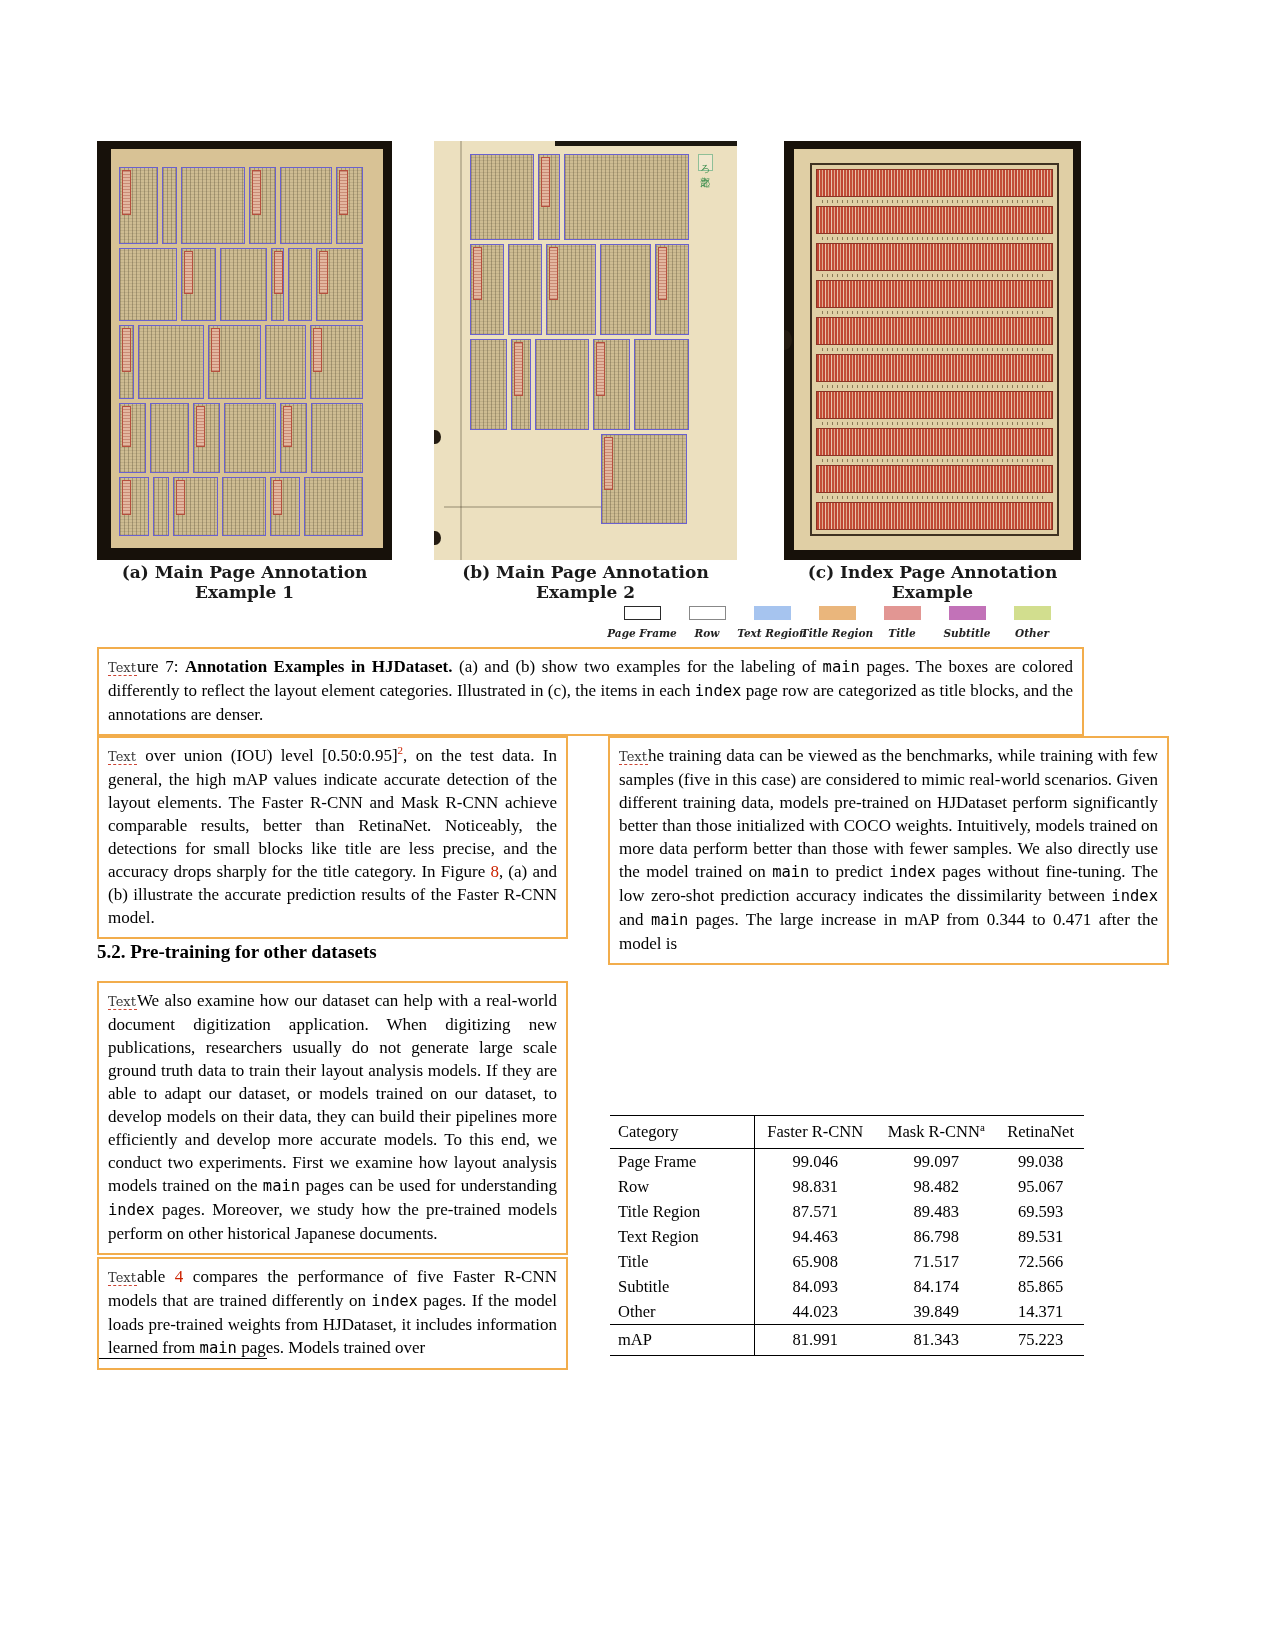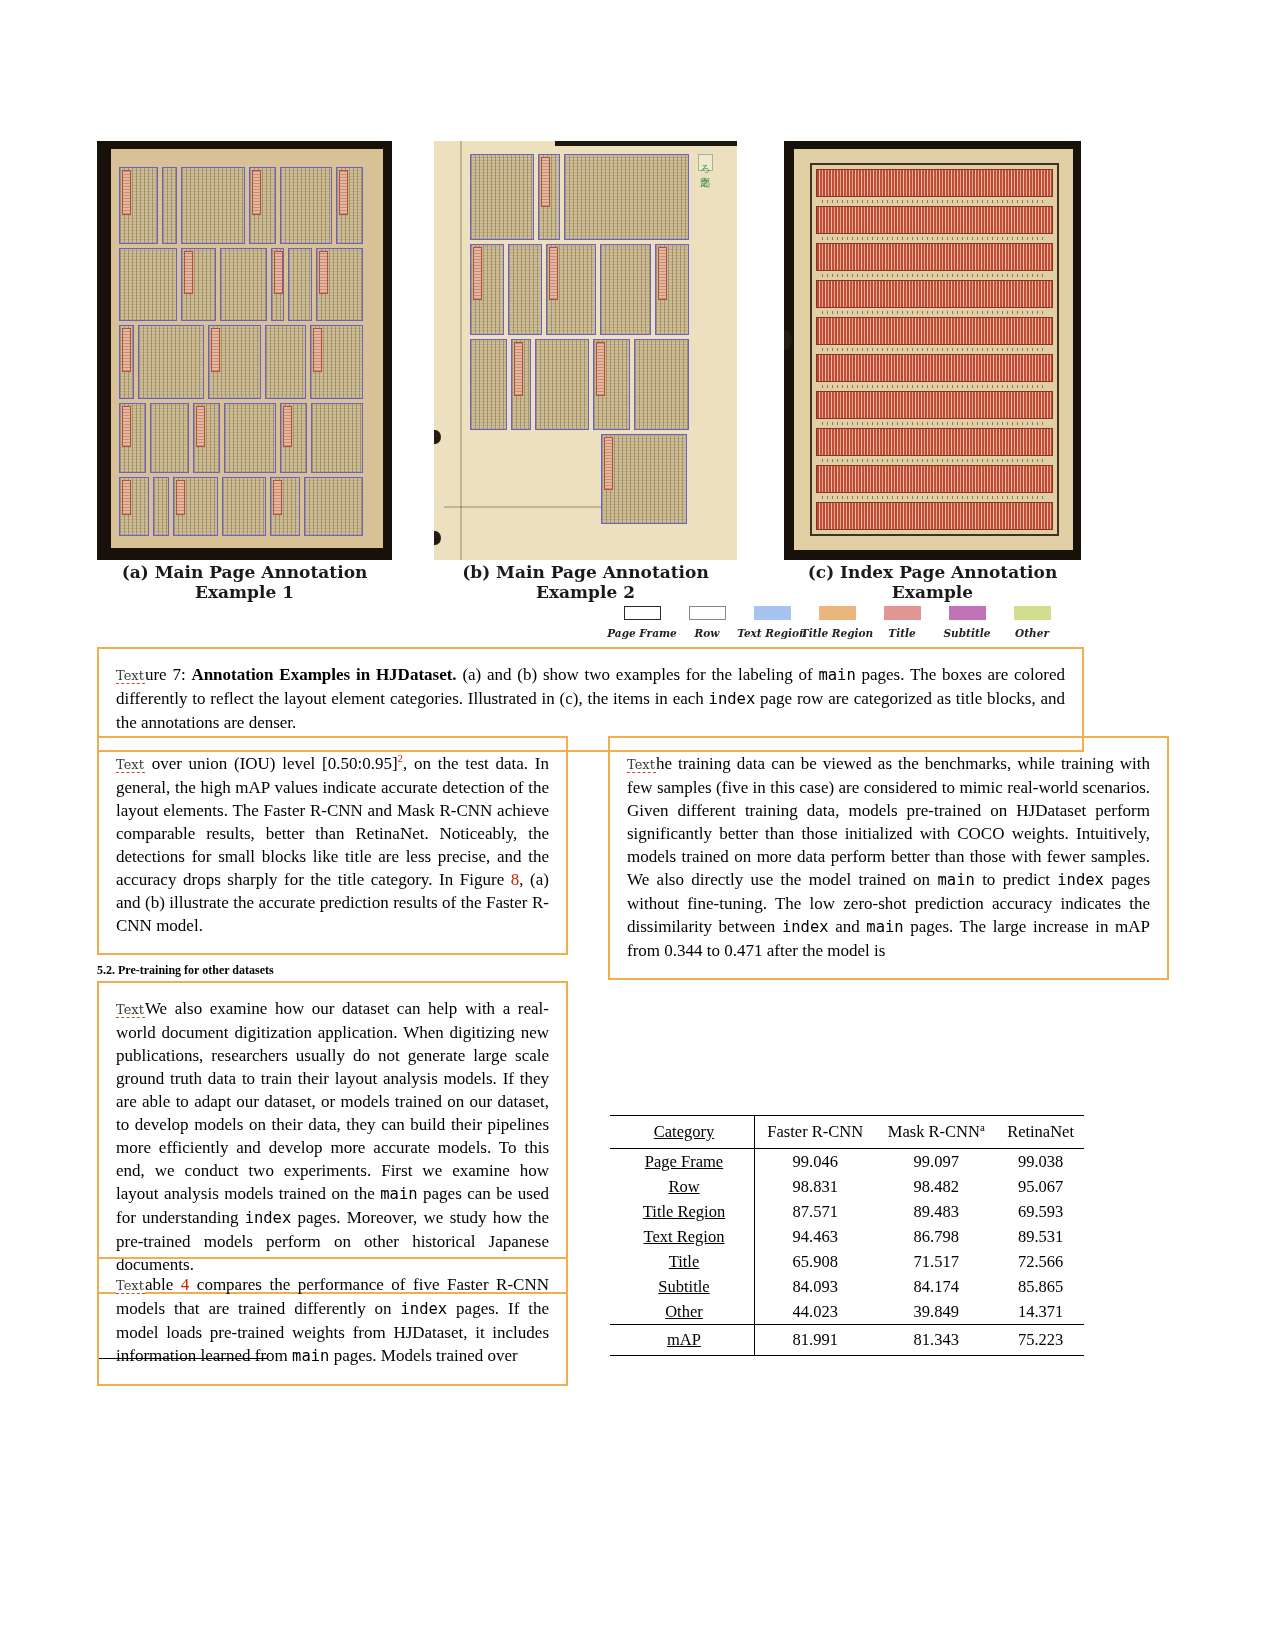--- a/index.html
+++ b/index.html
@@ -33,40 +33,40 @@
   
   #legend{position:absolute;left:611px;top:606px;width:452px;display:flex;justify-content:space-between;}
   .leg-item{display:flex;flex-direction:column;align-items:center;width:62px;}
   .leg-swatch{width:37px;height:14px;box-sizing:border-box;}
   .leg-label{margin-top:7px;font-family:"DejaVu Serif",serif;font-weight:bold;font-style:italic;
     font-size:10.5px;white-space:nowrap;color:#222;}
 
   
   .anno{position:absolute;border:2.5px solid #f2ad4c;box-sizing:border-box;
     padding:2px 5px 4px 5px;background:transparent;}
-  .para{font-size:17px;line-height:23px;text-align:justify;margin:12px;}
+  .para{font-size:17px;line-height:23px;text-align:justify;margin:4px;}
   .small .para{font-size:13.5px;line-height:19px;}
   .lab{font-family:"DejaVu Serif",serif;font-size:13px;color:#3d3d3d;background:#fff;
     border-bottom:1px dashed #cc4433;padding-right:1px;}
   .b{font-weight:bold;}
   .mono{font-family:"DejaVu Sans Mono","Liberation Mono",monospace;font-size:15.5px;}
   .red{color:#cc2200;}
   .green{color:#66bb6a;}
   .sup{vertical-align:super;font-size:11px;line-height:0;}
 
-  #heading-52{position:absolute;left:97px;top:941px;width:471px;font-size:12px;font-weight:bold;margin-top:22px;}
+  #heading-52{position:absolute;left:97px;top:941px;width:471px;font-size:19px;font-weight:bold;}
   #fn-rule{position:absolute;left:99px;top:1358px;width:168px;border-top:1.4px solid #000;}
 
   
   #table3-wrap{position:absolute;left:610px;top:1115px;width:474px;}
   #table3{width:100%;border-collapse:collapse;font-size:16.5px;
     border-top:1.8px solid #000;border-bottom:1.8px solid #000;}
   #table3 th,#table3 td{font-weight:normal;padding:1px 4px;height:23px;}
   #table3 thead th{height:30px;border-bottom:1.3px solid #000;}
-  #table3 .c0{text-align:center;width:132px;border-right:1.3px solid #000;padding-left:8px;text-decoration:underline;}
+  #table3 .c0{text-align:left;width:132px;border-right:1.3px solid #000;padding-left:8px;}
   #table3 .cn{text-align:center;}
   #table3 tfoot td{border-top:1.3px solid #000;height:28px;}
 </style>
 </head>
 <body>
 
 <div id="page">
 
   <div class="photo" id="fig-a" style="left:97px;top:141px;width:295px;height:419px;">
     <div class="page-paper" style="left:14px;top:8px;right:9px;bottom:12px;">

